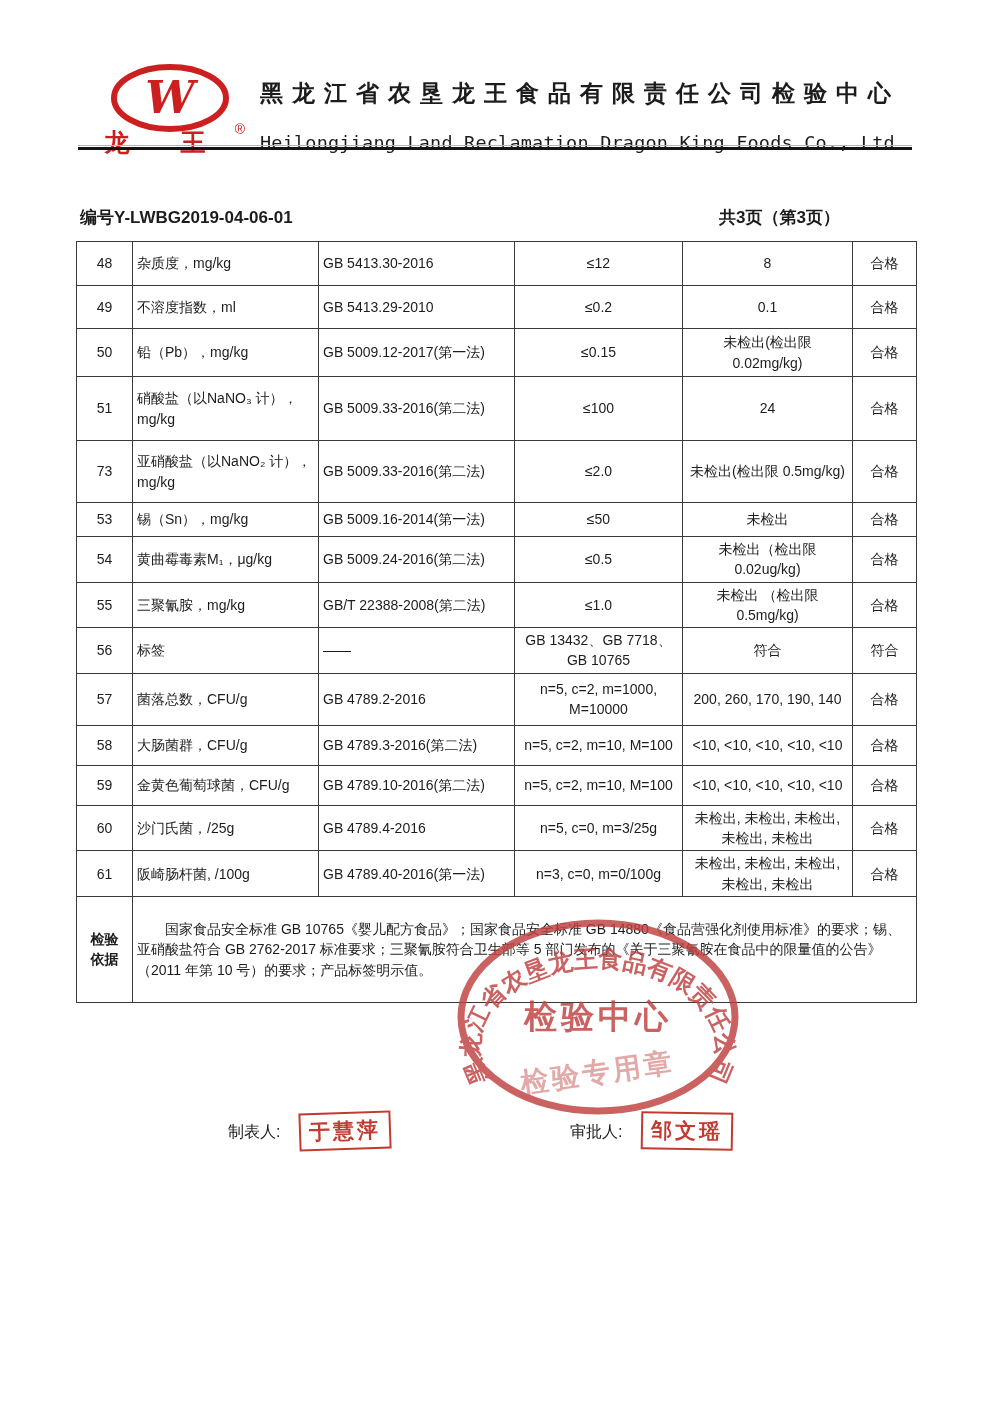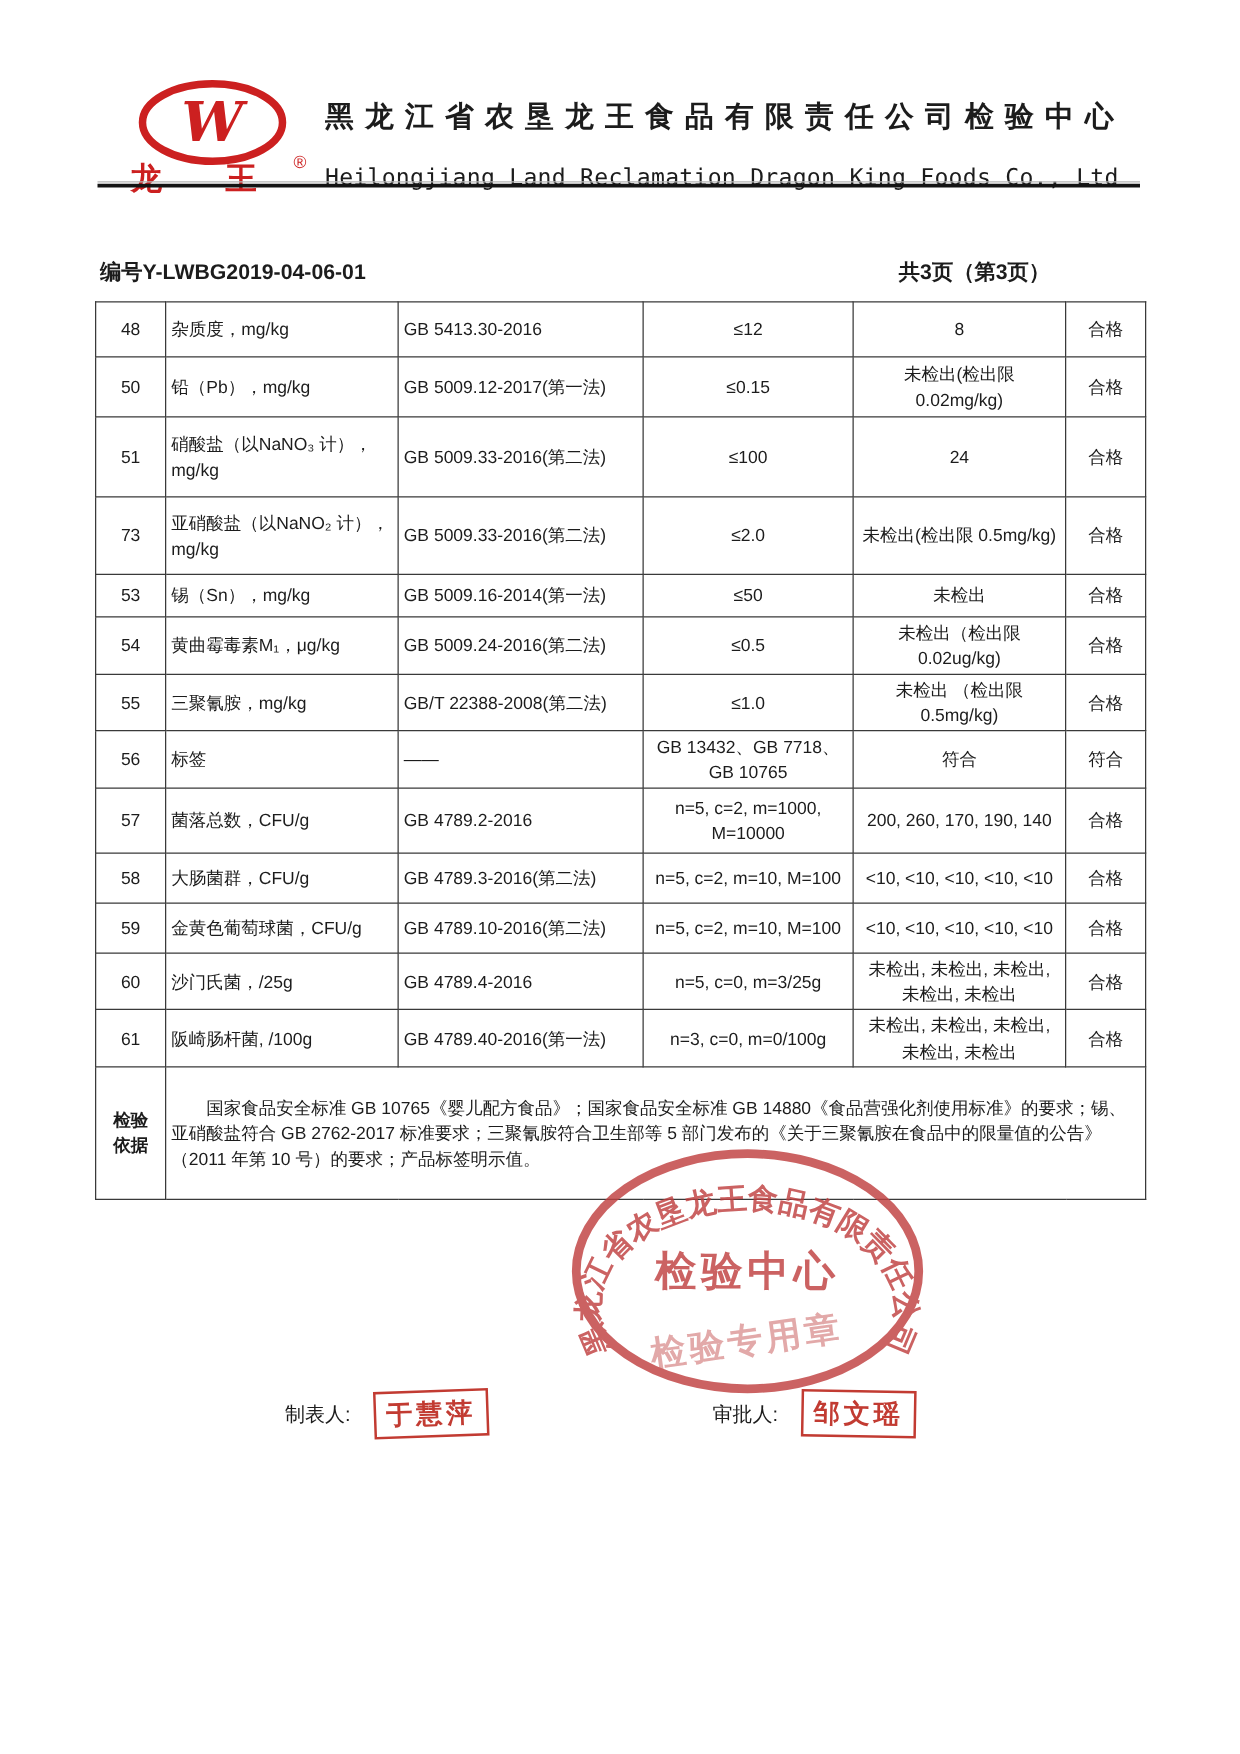--- a/index.html
+++ b/index.html
@@ -96,20 +96,28 @@
     </colgroup>
     <tbody id="rows-body">
       <tr style="height: 44px;">
           <td class="c-no">48</td>
           <td class="c-item">杂质度，mg/kg</td>
           <td class="c-method">GB 5413.30-2016</td>
           <td class="c-limit">≤12</td>
           <td class="c-result">8</td>
           <td class="c-verdict">合格</td>
         </tr>
+        <tr style="height: 43px;">
+          <td class="c-no">49</td>
+          <td class="c-item">不溶度指数，ml</td>
+          <td class="c-method">GB 5413.29-2010</td>
+          <td class="c-limit">≤0.2</td>
+          <td class="c-result">0.1</td>
+          <td class="c-verdict">合格</td>
+        </tr>
         <tr style="height: 48px;">
           <td class="c-no">50</td>
           <td class="c-item">铅（Pb），mg/kg</td>
           <td class="c-method">GB 5009.12-2017(第一法)</td>
           <td class="c-limit">≤0.15</td>
           <td class="c-result">未检出(检出限 0.02mg/kg)</td>
           <td class="c-verdict">合格</td>
         </tr>
         <tr style="height: 64px;">
           <td class="c-no">51</td>

